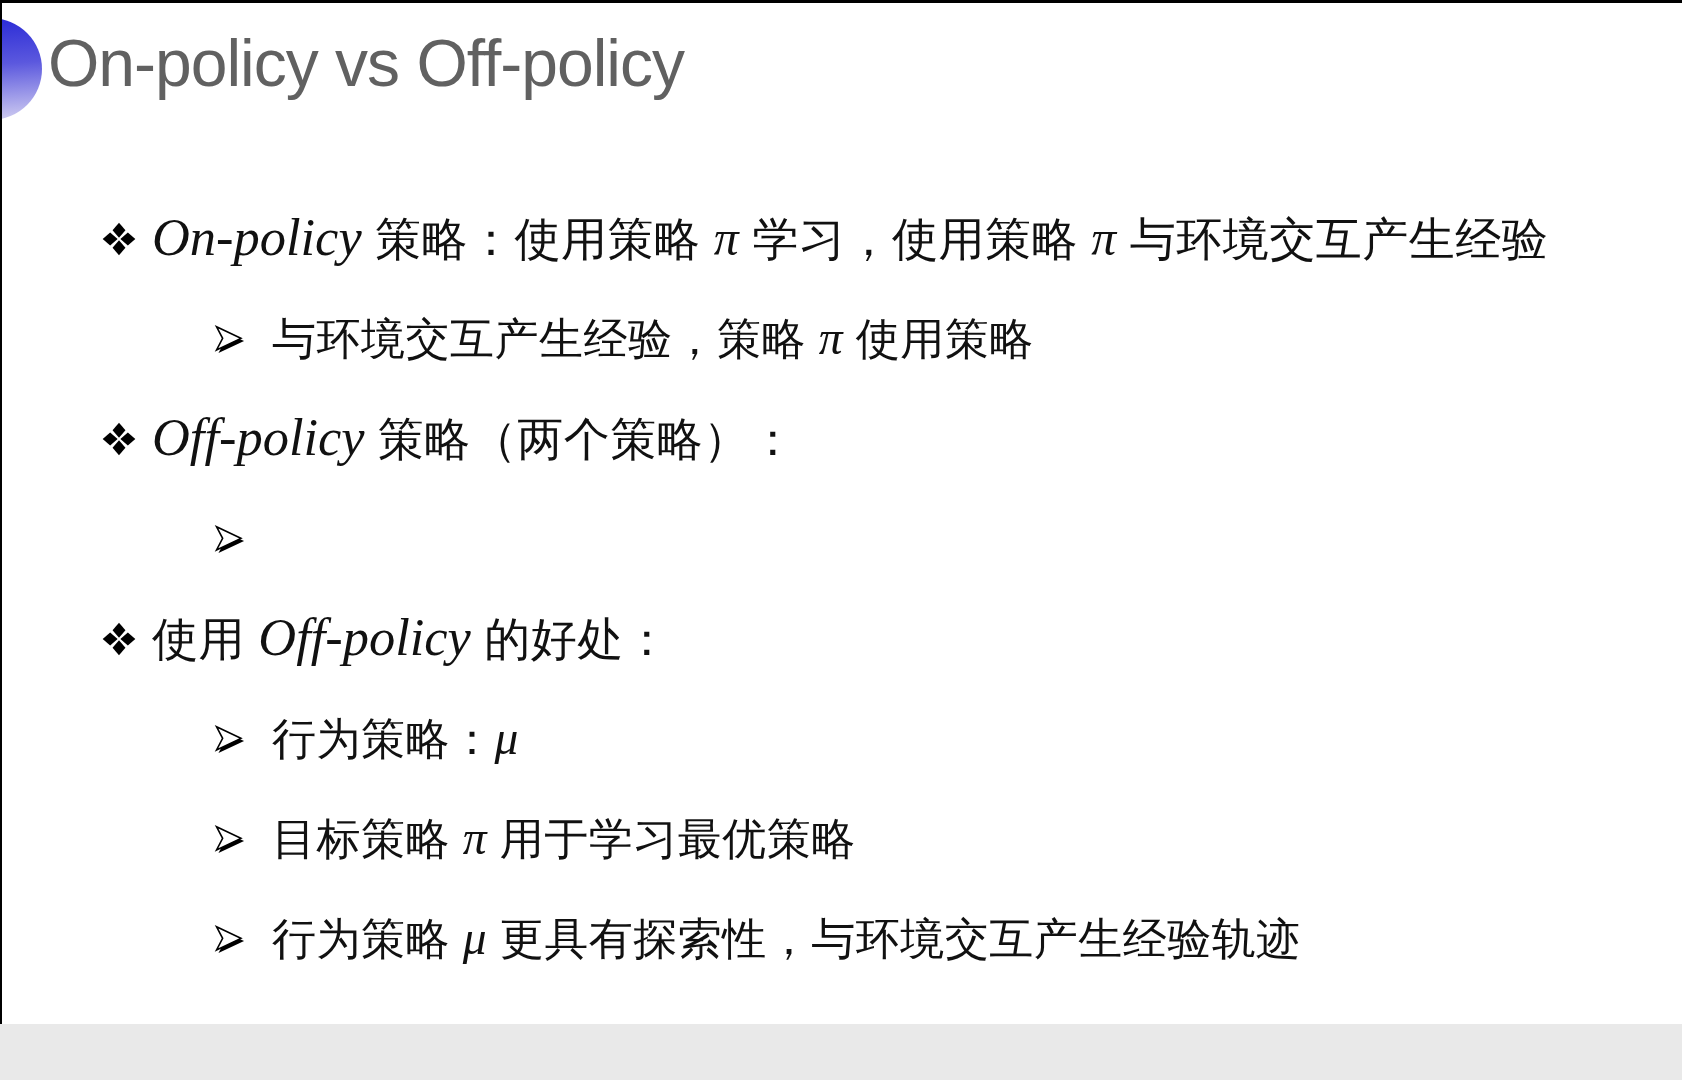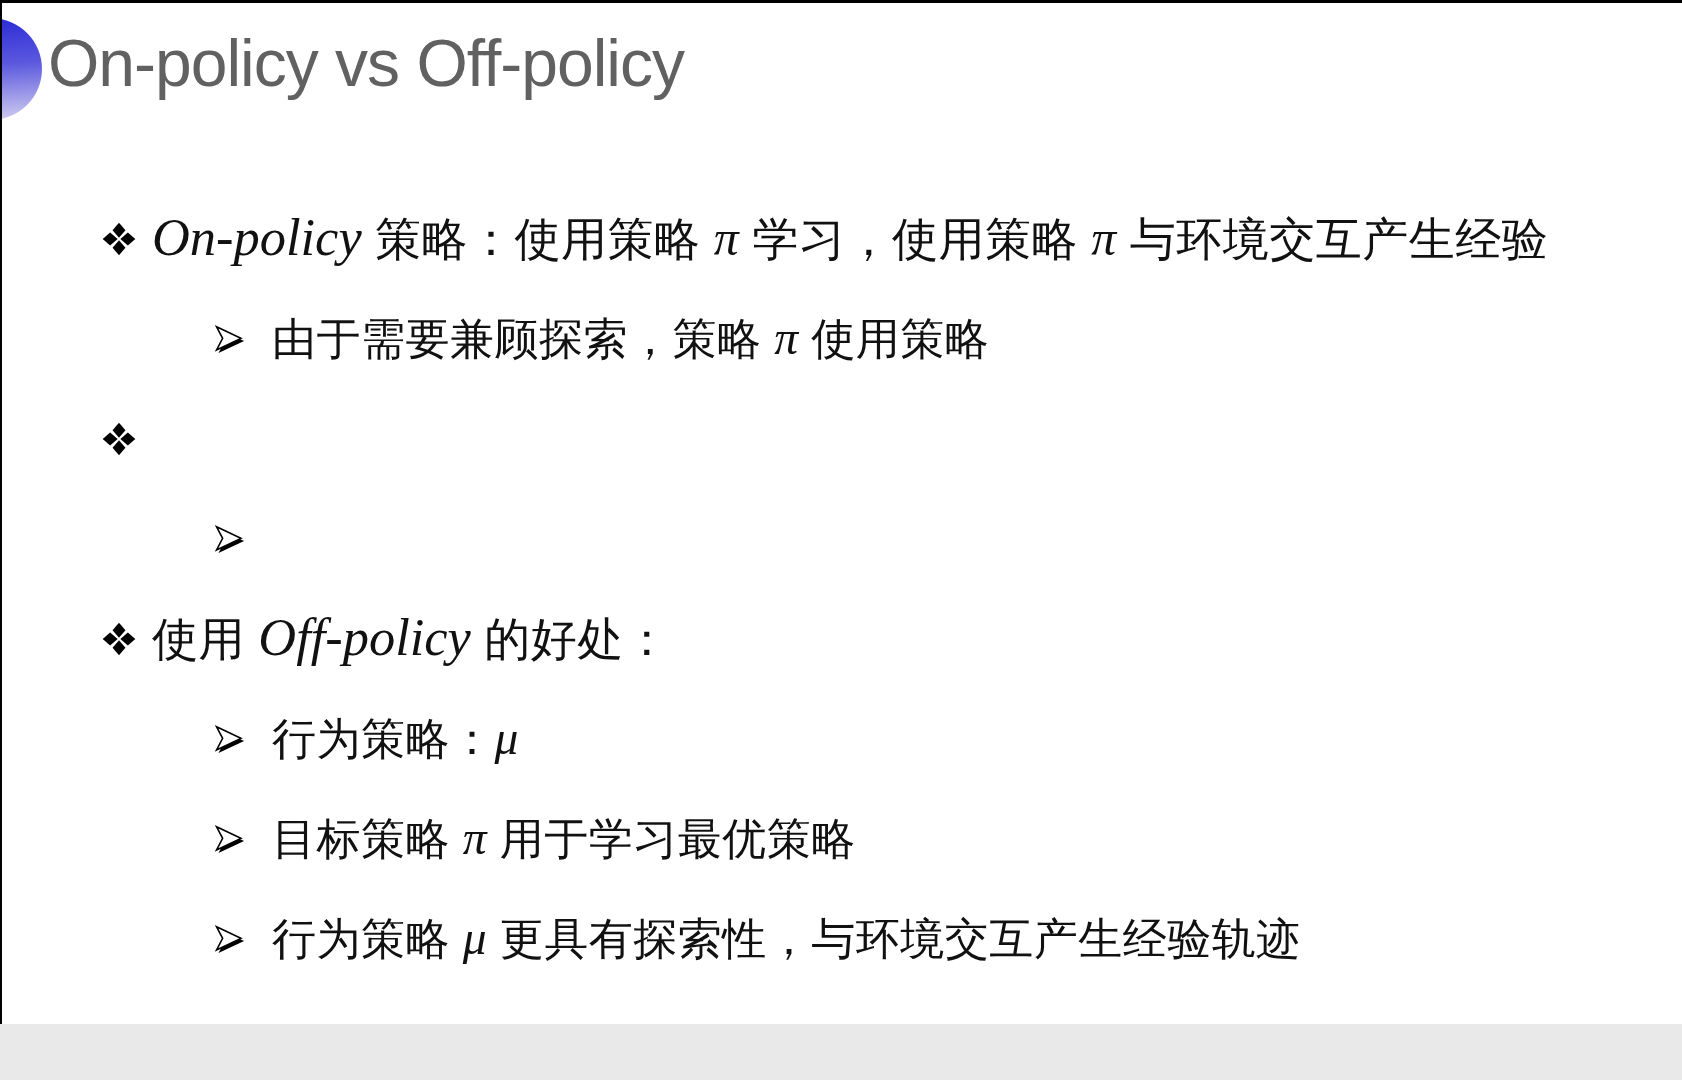--- a/index.html
+++ b/index.html
@@ -95,33 +95,34 @@
         </span>
         <span class="text"><span class="seg-latin-italic">On-policy</span><span class="seg-cjk"> 策略：使用策略 </span><span class="seg-math">π</span><span class="seg-cjk"> 学习，使用策略 </span><span class="seg-math">π</span><span class="seg-cjk"> 与环境交互产生经验</span></span>
       </div>
       <div class="row lvl2">
         <span class="bullet">
           <svg viewBox="0 0 100 100">
             <path d="M14 20 L94 56 L14 94 L34 56 Z" fill="#000"></path>
             <path d="M8 12 L84 48 L8 84 L27 48 Z" fill="#fff" stroke="#000" stroke-width="5" stroke-linejoin="miter"></path>
           </svg>
         </span>
-        <span class="text"><span class="seg-cjk">由于需要兼顾探索，策略 </span><span class="seg-math">π</span><span class="seg-cjk"> 使用策略</span></span>
+        <span class="text"><span class="seg-cjk">与环境交互产生经验，策略 </span><span class="seg-math">π</span><span class="seg-cjk"> 使用策略</span></span>
       </div>
       <div class="row lvl1">
         <span class="bullet">
           <svg viewBox="0 0 100 100">
             <g fill="#000">
               <path d="M50 2 L69 24 L50 46 L31 24 Z"></path>
               <path d="M2 50 L24 31 L46 50 L24 69 Z"></path>
               <path d="M98 50 L76 31 L54 50 L76 69 Z"></path>
               <path d="M50 98 L31 76 L50 54 L69 76 Z"></path>
             </g>
           </svg>
         </span>
+        <span class="text"><span class="seg-latin-italic">Off-policy</span><span class="seg-cjk"> 策略（两个策略）：</span></span>
       </div>
       <div class="row lvl2">
         <span class="bullet">
           <svg viewBox="0 0 100 100">
             <path d="M14 20 L94 56 L14 94 L34 56 Z" fill="#000"></path>
             <path d="M8 12 L84 48 L8 84 L27 48 Z" fill="#fff" stroke="#000" stroke-width="5" stroke-linejoin="miter"></path>
           </svg>
         </span>
       </div>
       <div class="row lvl1">

